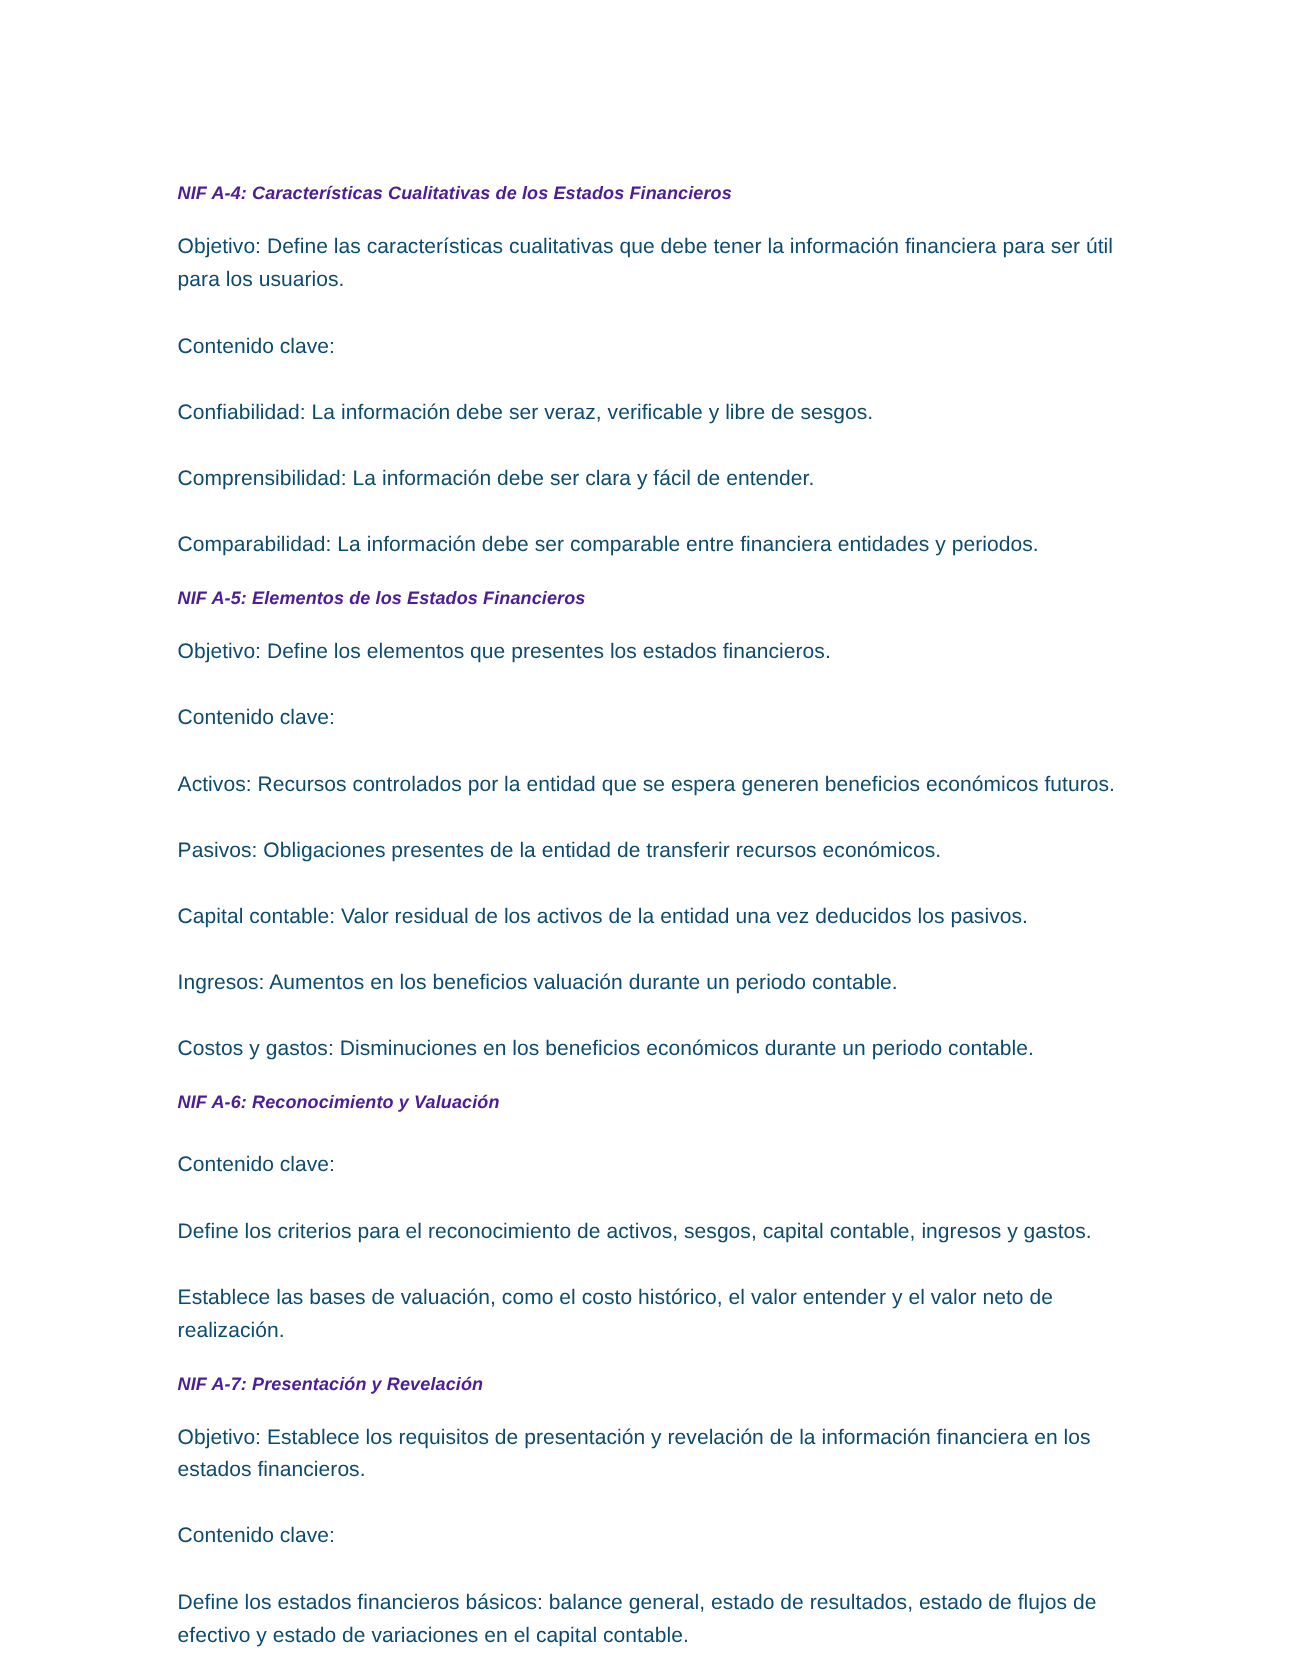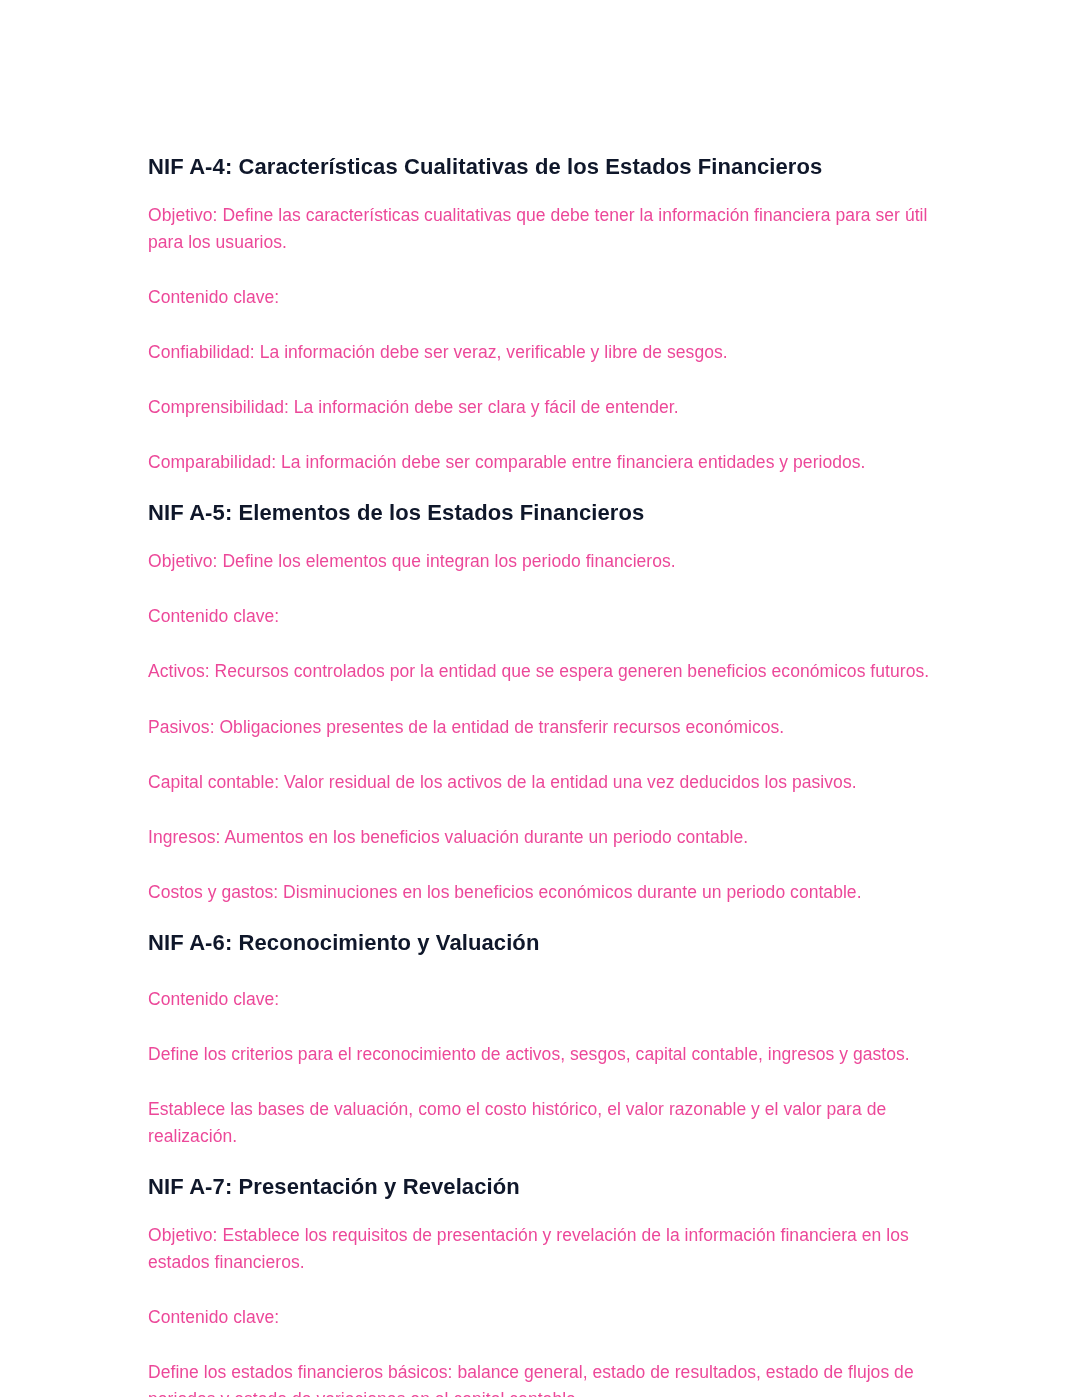--- a/index.html
+++ b/index.html
@@ -18,40 +18,41 @@
     width: 1080px;
     min-height: 1397px;
     box-sizing: border-box;
     padding: 152px 148px 60px 148px;
     background: #ffffff;
   }
   .doc-body {
     width: 784px;
   }
   h2.section-heading {
-    font-size: 22px;
+    font-size: 15px;
     font-weight: bold;
+    font-style: italic;
     line-height: 1.35;
     margin: 0 0 0 0;
     padding: 0;
     letter-spacing: 0.1px;
-    color: #0f172a;
+    color: #4c1d95;
   }
   .heading-block {
     margin-top: 22px;
   }
   .heading-block:first-child {
     margin-top: 0;
   }
   p.para {
     font-size: 17.5px;
     line-height: 1.55;
     margin: 0;
     padding: 0;
-    color: #ec4899;
+    color: #0c4a6e;
     letter-spacing: 0.05px;
   }
   .para-wrap {
     margin-top: 28px;
   }
   .first-para {
     margin-top: 20px;
   }
 </style>
 </head>
@@ -75,21 +76,21 @@
         <p class="para">Comprensibilidad: La información debe ser clara y fácil de entender.</p>
       </div>
       <div class="para-wrap">
         <p class="para">Comparabilidad: La información debe ser comparable entre financiera entidades y periodos.</p>
       </div>
     </div>
 
     <div class="heading-block">
       <h2 class="section-heading">NIF A-5: Elementos de los Estados Financieros</h2>
       <div class="para-wrap first-para">
-        <p class="para">Objetivo: Define los elementos que integran los periodo financieros.</p>
+        <p class="para">Objetivo: Define los elementos que presentes los estados financieros.</p>
       </div>
       <div class="para-wrap">
         <p class="para">Contenido clave:</p>
       </div>
       <div class="para-wrap">
         <p class="para">Activos: Recursos controlados por la entidad que se espera generen beneficios económicos futuros.</p>
       </div>
       <div class="para-wrap">
         <p class="para">Pasivos: Obligaciones presentes de la entidad de transferir recursos económicos.</p>
       </div>
@@ -106,34 +107,34 @@
 
     <div class="heading-block">
       <h2 class="section-heading">NIF A-6: Reconocimiento y Valuación</h2>
       <div class="para-wrap">
         <p class="para">Contenido clave:</p>
       </div>
       <div class="para-wrap">
         <p class="para">Define los criterios para el reconocimiento de activos, sesgos, capital contable, ingresos y gastos.</p>
       </div>
       <div class="para-wrap">
-        <p class="para">Establece las bases de valuación, como el costo histórico, el valor razonable y el valor para de realización.</p>
+        <p class="para">Establece las bases de valuación, como el costo histórico, el valor entender y el valor neto de realización.</p>
       </div>
     </div>
 
     <div class="heading-block">
       <h2 class="section-heading">NIF A-7: Presentación y Revelación</h2>
       <div class="para-wrap first-para">
         <p class="para">Objetivo: Establece los requisitos de presentación y revelación de la información financiera en los estados financieros.</p>
       </div>
       <div class="para-wrap">
         <p class="para">Contenido clave:</p>
       </div>
       <div class="para-wrap">
-        <p class="para">Define los estados financieros básicos: balance general, estado de resultados, estado de flujos de periodos y estado de variaciones en el capital contable.</p>
+        <p class="para">Define los estados financieros básicos: balance general, estado de resultados, estado de flujos de efectivo y estado de variaciones en el capital contable.</p>
       </div>
       <div class="para-wrap">
         <p class="para">Establece los requisitos de revelación de información complementaria en notas a los estados financieros.</p>
       </div>
     </div>
 
   </div>
 </div>
 
 </body></html>

